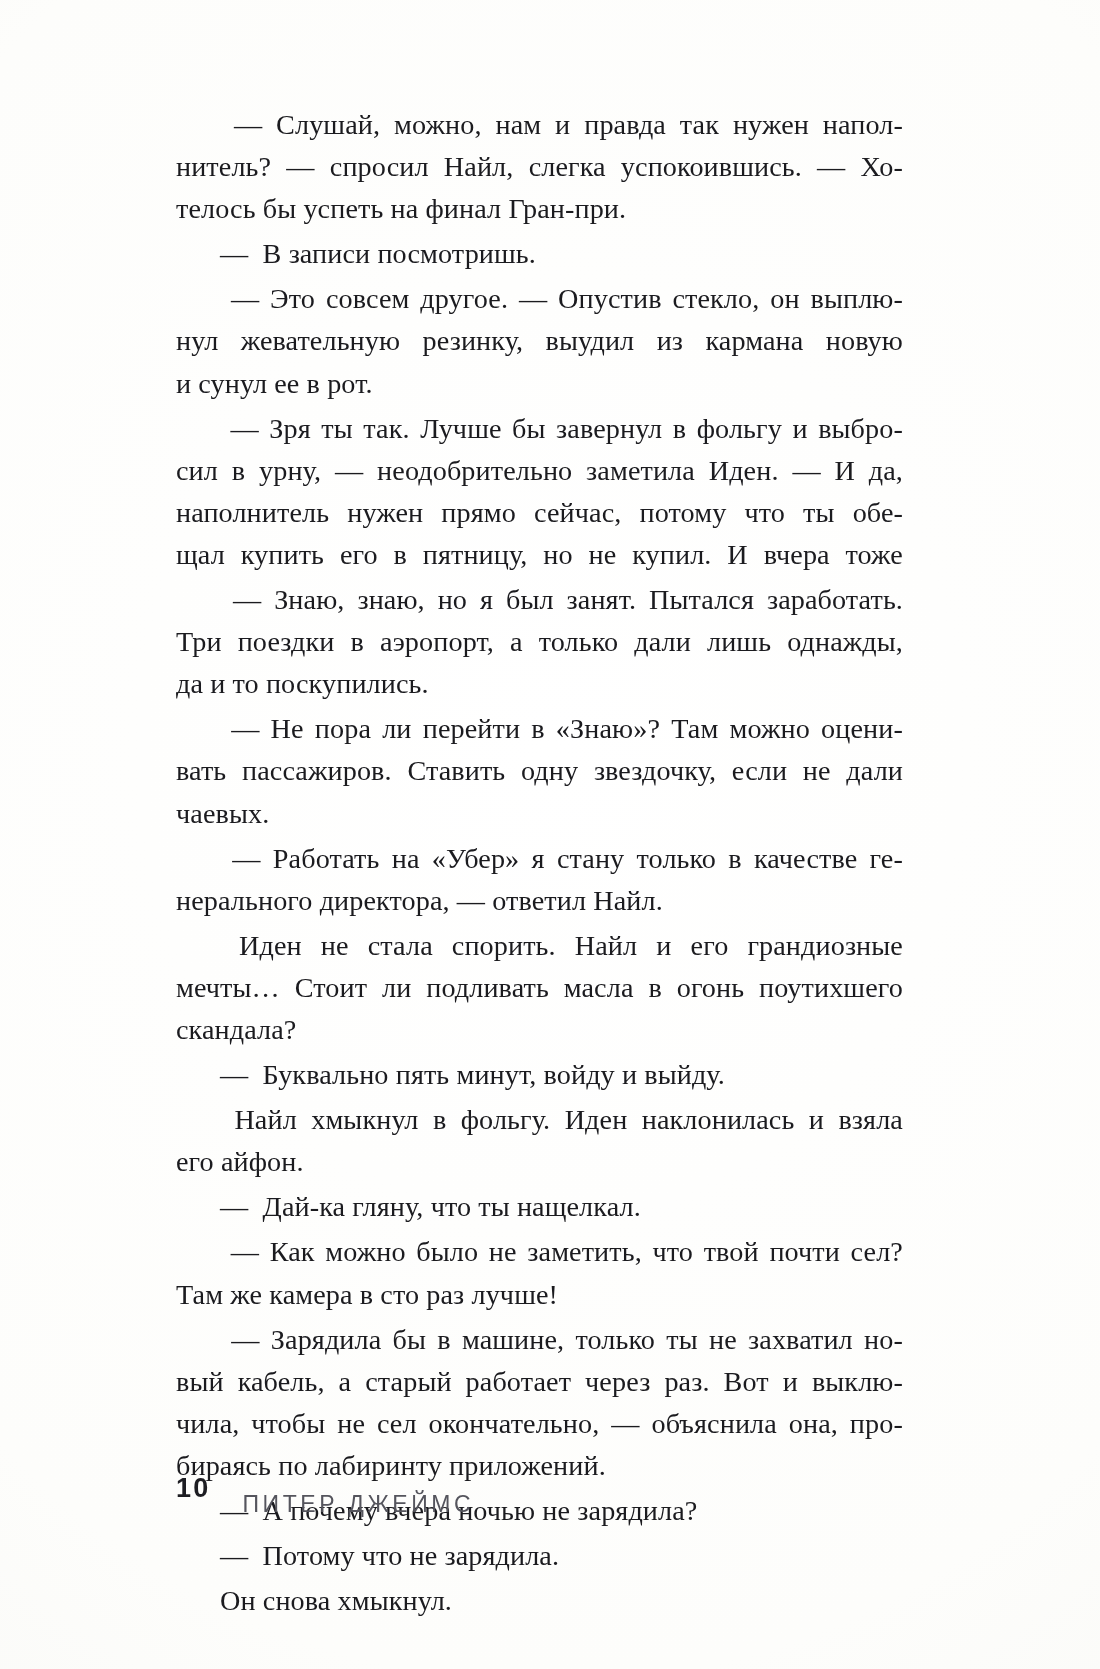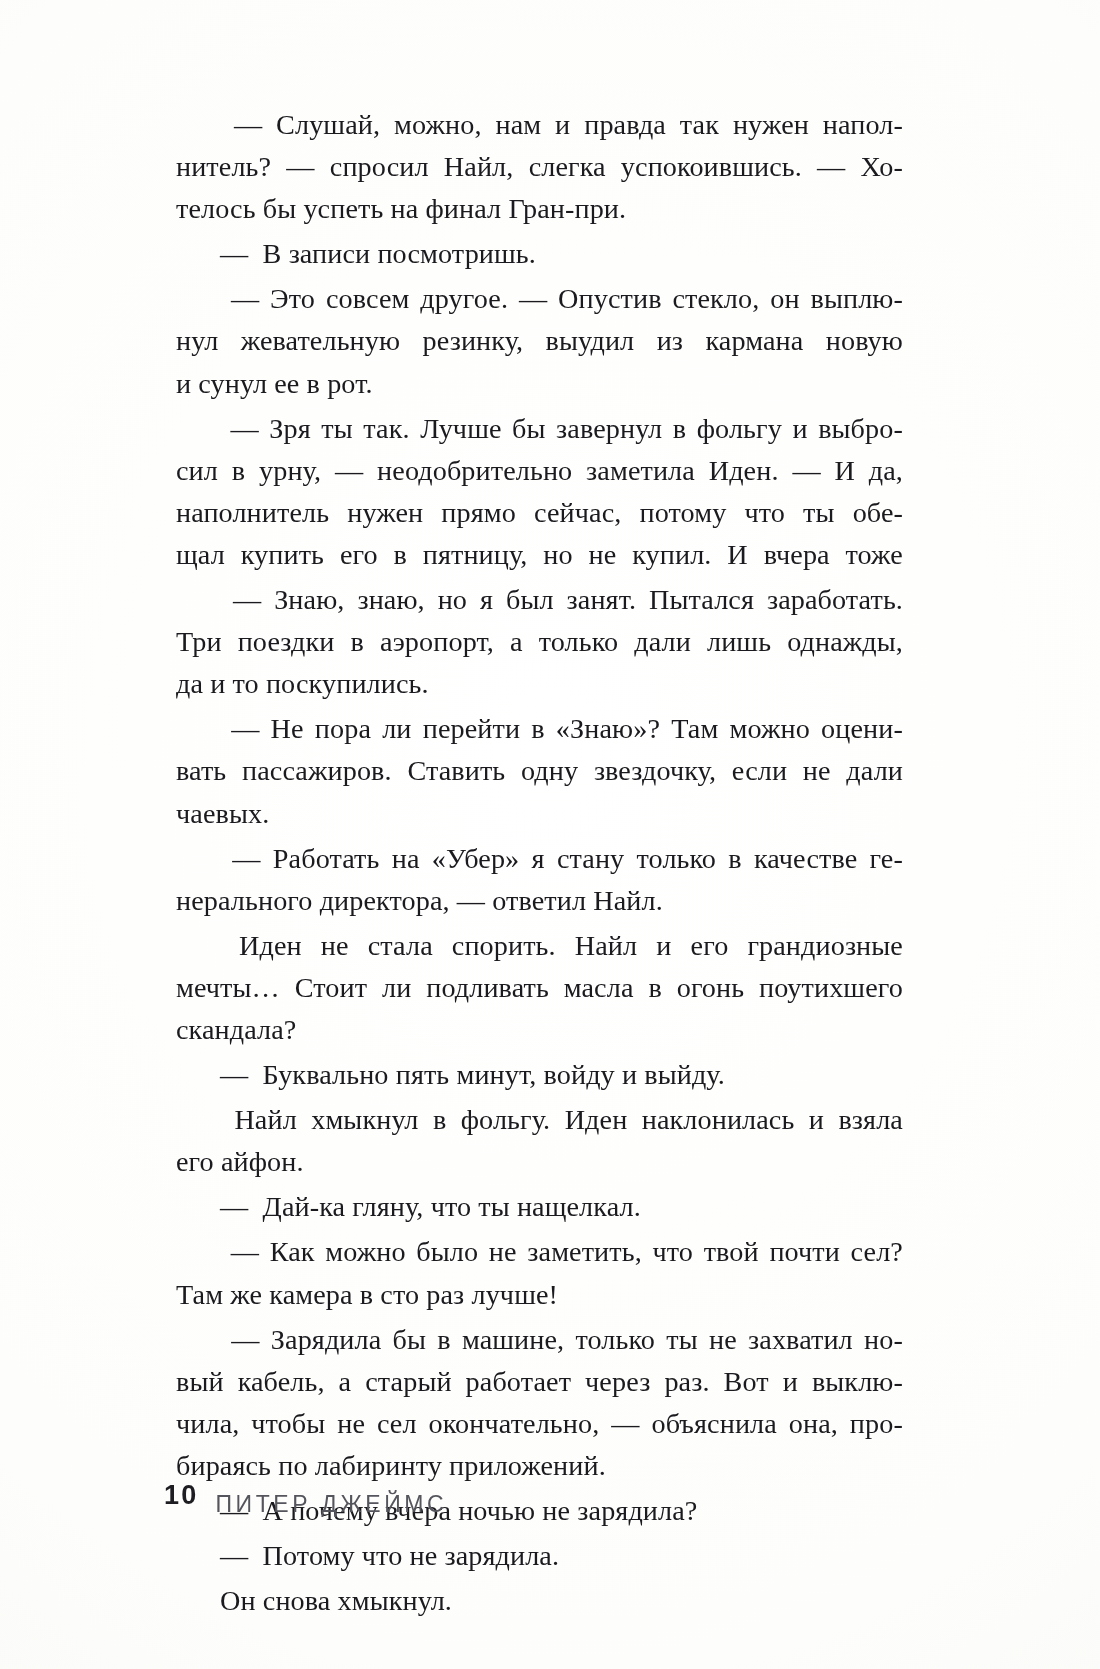--- a/index.html
+++ b/index.html
@@ -57,25 +57,25 @@
   .line .w {
     white-space: pre;
   }
   .line .lead {
     display: inline-block;
     width: 44px;
   }
 
   .footer {
     position: absolute;
-    left: 164px;
+    left: 176px;
     top: 1473px;
     display: flex;
-    align-items: center;
-    gap: 17px;
+    align-items: flex-start;
+    gap: 32px;
   }
   .folio {
     font-family: "Liberation Sans", "DejaVu Sans", sans-serif;
     font-weight: bold;
     font-size: 27px;
     letter-spacing: 2.2px;
     color: #1d1d22;
   }
   .runhead {
     font-family: "Liberation Sans", "DejaVu Sans", sans-serif;

